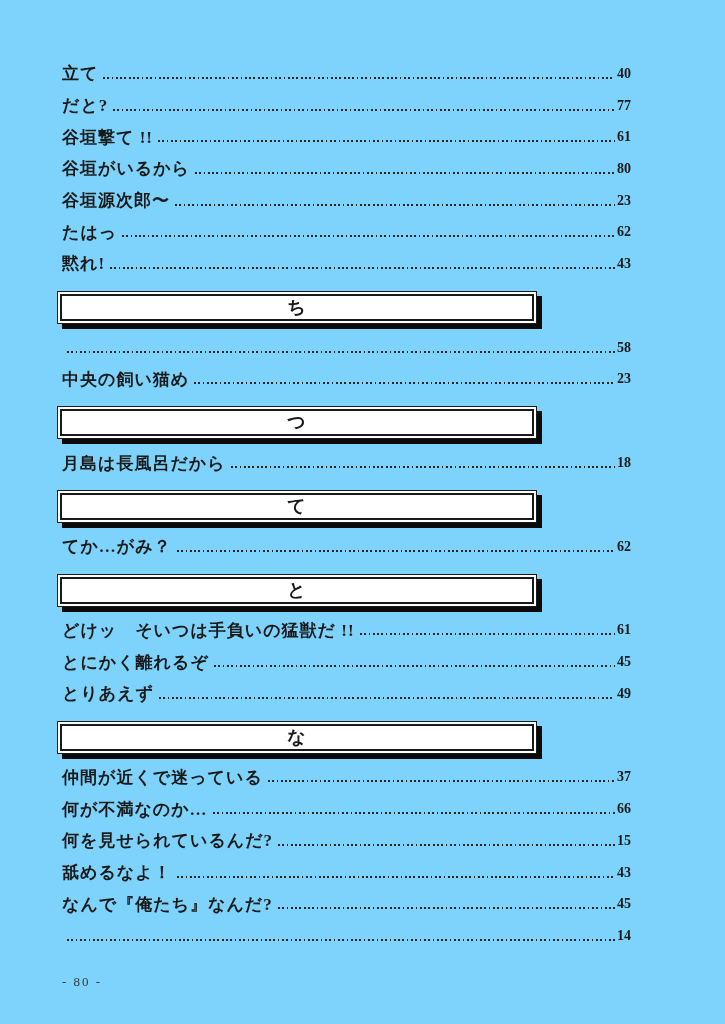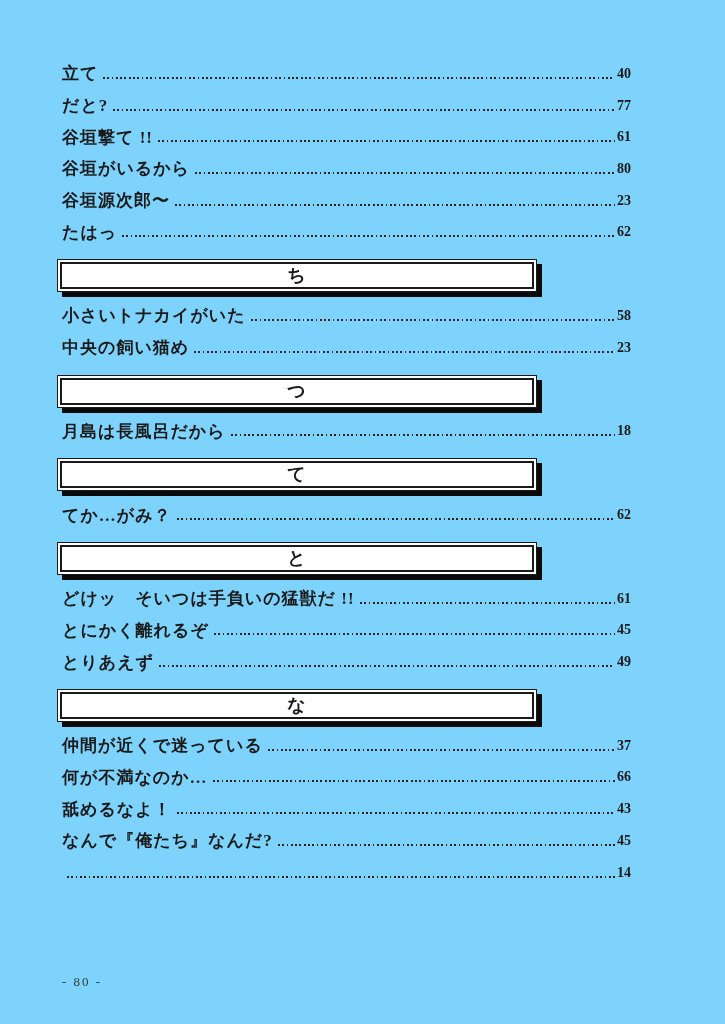--- a/index.html
+++ b/index.html
@@ -113,30 +113,34 @@
     <span class="leader"></span>
     <span class="entry-page">23</span>
   </div>
 
   <div class="entry">
     <span class="entry-title">たはっ</span>
     <span class="leader"></span>
     <span class="entry-page">62</span>
   </div>
 
+  <div class="entry">
+    <span class="entry-title">黙れ!</span>
+    <span class="leader"></span>
+    <span class="entry-page">43</span>
+  </div>
 </div>
   </section>
 
   <section class="index-section">
     <div class="section-header">
       <div class="section-header-inner">ち</div>
     </div>
     <div class="entries">
   <div class="entry">
-    <span class="entry-title">小さいトナカイがいた</span>
     <span class="leader"></span>
     <span class="entry-page">58</span>
   </div>
 
   <div class="entry">
     <span class="entry-title">中央の飼い猫め</span>
     <span class="leader"></span>
     <span class="entry-page">23</span>
   </div>
 </div>
@@ -203,20 +207,25 @@
     <span class="leader"></span>
     <span class="entry-page">37</span>
   </div>
 
   <div class="entry">
     <span class="entry-title">何が不満なのか…</span>
     <span class="leader"></span>
     <span class="entry-page">66</span>
   </div>
 
+  <div class="entry">
+    <span class="entry-title">何を見せられているんだ?</span>
+    <span class="leader"></span>
+    <span class="entry-page">15</span>
+  </div>
 
   <div class="entry">
     <span class="entry-title">舐めるなよ！</span>
     <span class="leader"></span>
     <span class="entry-page">43</span>
   </div>
 
   <div class="entry">
     <span class="entry-title">なんで『俺たち』なんだ?</span>
     <span class="leader"></span>

